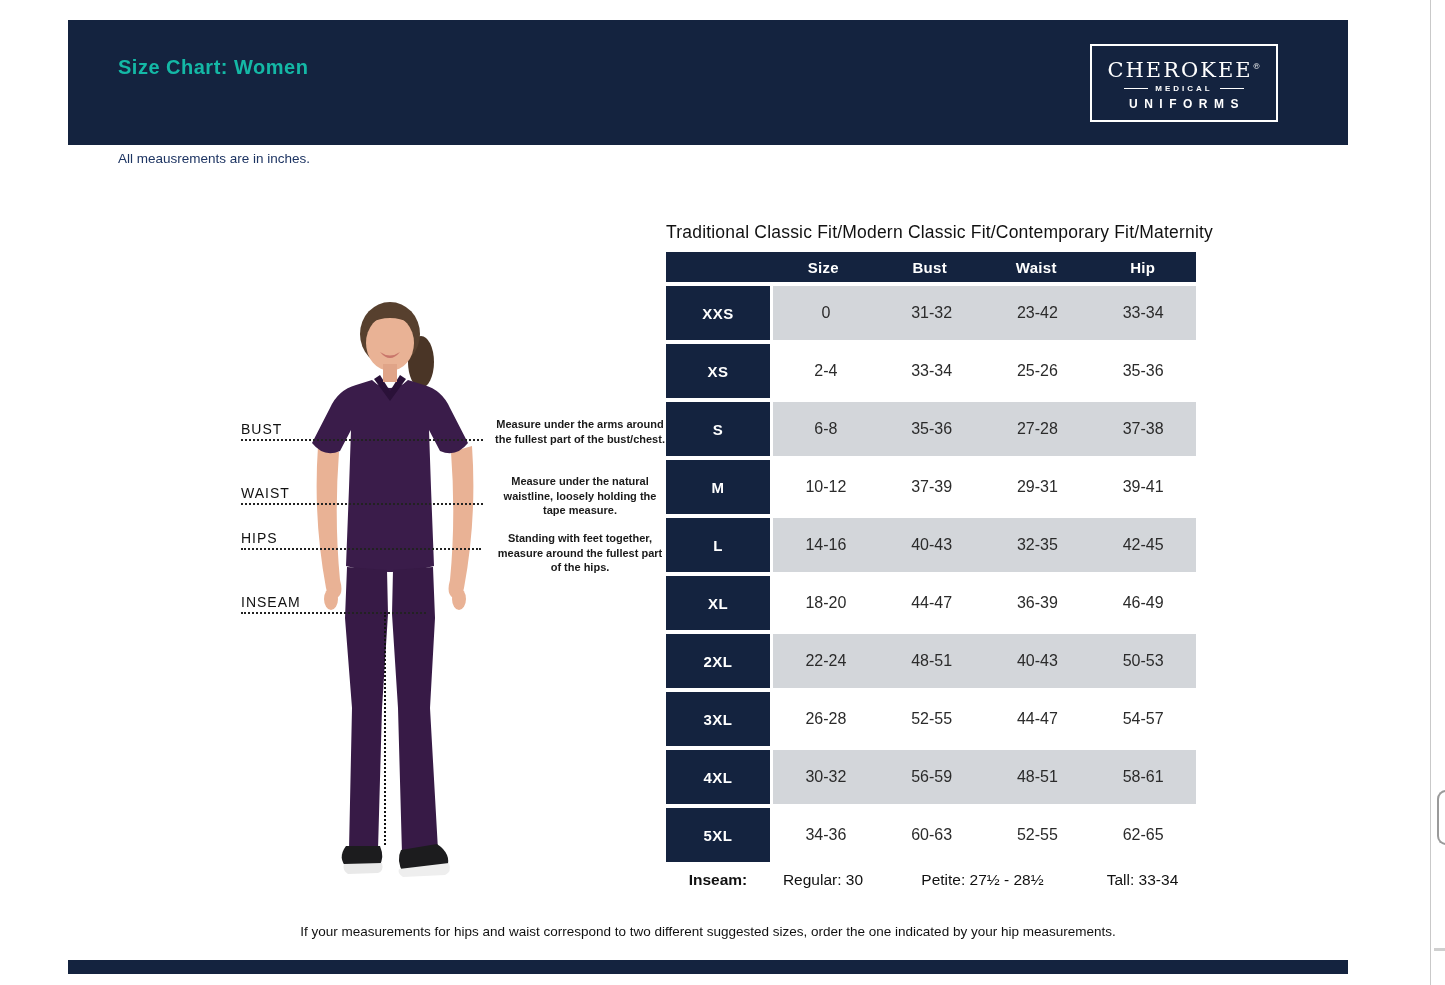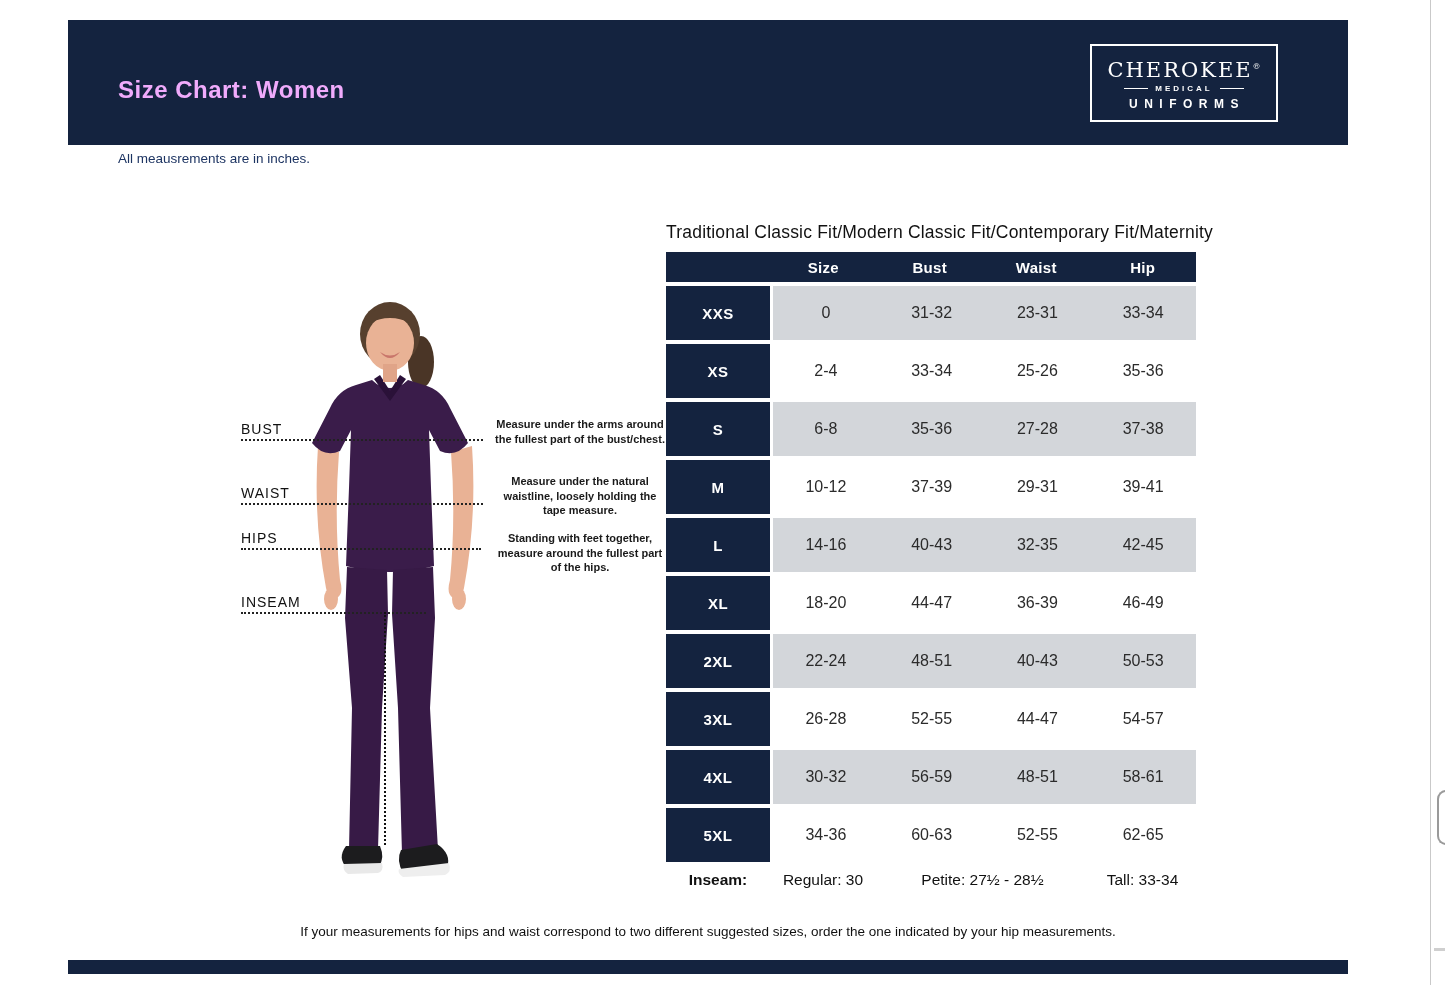--- a/index.html
+++ b/index.html
@@ -8,22 +8,22 @@
     position:relative; width:1445px; height:985px; background:#fff;
     font-family:"Liberation Sans", sans-serif; overflow:hidden; color:#1c1c1c;
   }
 
   
   .topbar {
     position:absolute; left:68px; top:20px; width:1280px; height:125px;
     background:#14233F;
   }
   .page-title {
-    position:absolute; left:50px; top:56px; color:#f0abfc;
-    font-size:24px; font-weight:700; letter-spacing:0.5px;
+    position:absolute; left:50px; top:36px; color:#14b8a6;
+    font-size:20px; font-weight:700; letter-spacing:0.5px;
   }
   .logo-box {
     position:absolute; left:1022px; top:24px; width:188px; height:78px;
     border:2px solid #ffffff; display:flex; flex-direction:column;
     align-items:center; justify-content:center; color:#fff;
   }
   .logo-brand { font-family:"DejaVu Serif", serif; font-size:21px; letter-spacing:2px; line-height:22px; white-space:nowrap; }
   .logo-brand sup { font-size:8px; vertical-align:super; letter-spacing:0; }
   .logo-medical { display:flex; align-items:center; gap:7px; margin-top:3px; }
   .logo-medical .txt { font-size:8px; font-weight:700; letter-spacing:3px; }
@@ -173,21 +173,21 @@
       <div>Bust</div>
       <div>Waist</div>
       <div>Hip</div>
     </div>
 
     <div class="trow">
       <div class="tlabel">XXS</div>
       <div class="tdata">
         <span>0</span>
         <span>31-32</span>
-        <span>23-31</span>
+        <span>23-42</span>
         <span>33-34</span>
       </div>
     </div>
     <div class="trow">
       <div class="tlabel">XS</div>
       <div class="tdata">
         <span>2-4</span>
         <span>33-34</span>
         <span>25-26</span>
         <span>35-36</span>

